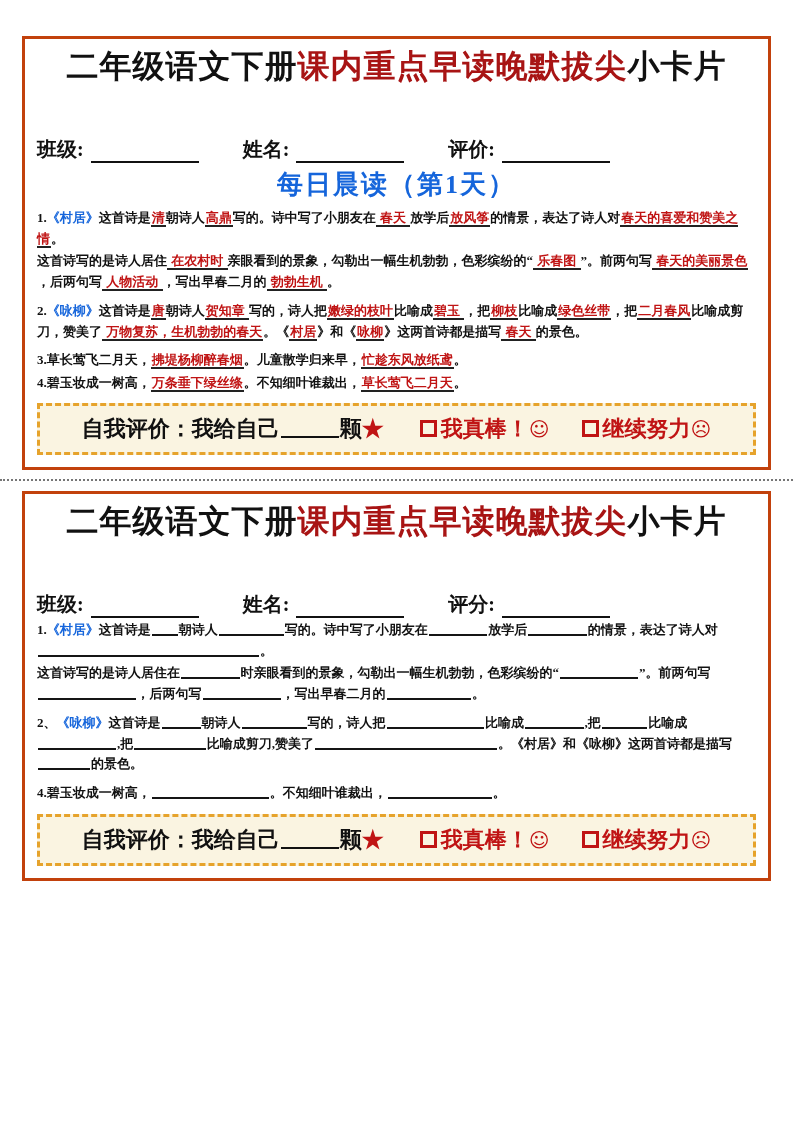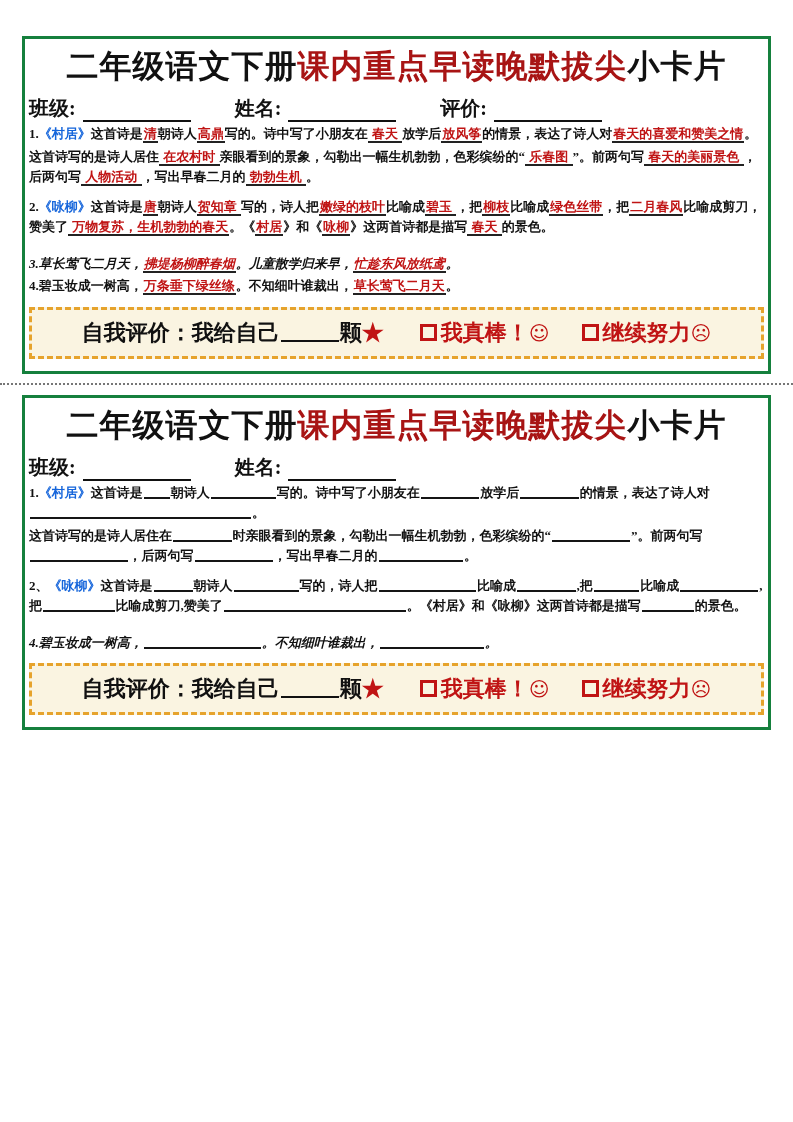--- a/index.html
+++ b/index.html
@@ -7,30 +7,30 @@
     --answer_red:#c01414;
     --blue:#1565db;
     --box_border:#e6a32c;
     --box_bg:#faf4e1;
     --ink:#111111;
   }
   *{box-sizing:border-box;}
   html,body{margin:0;padding:0;background:#ffffff;}
   body{width:793px;font-family:"Liberation Serif","DejaVu Serif",serif;color:var(--ink);}
   .page{width:793px;min-height:1122px;padding:36px 22px 18px;background:#ffffff;}
-  .card{border:3px solid #15803d;background:#ffffff;padding:4px 4px 12px;}
+  .card{border:3px solid #c2410c;background:#ffffff;padding:4px 12px 12px;}
   .card-title{font-size:32px;font-weight:700;text-align:center;margin:2px 0 6px;letter-spacing:1px;white-space:nowrap;}
   .info-row{display:flex;gap:44px;font-size:20px;font-weight:700;margin:2px 2px 2px 0;align-items:flex-end;}
-  .info-field{display:flex;align-items:flex-end;}
+  .info-field{display:flex;align-items:flex-end;margin-top:41px;}
   .write-line{display:inline-block;width:108px;border-bottom:2px solid #111;height:18px;margin-left:7px;}
   .section-heading{color:var(--blue);text-align:center;font-size:26px;font-weight:700;margin:4px 0 6px;letter-spacing:2px;}
   .body-text{font-size:13px;line-height:1.58;font-weight:600;}
   .para{margin:0 0 2px;}
   .para:nth-child(3){margin-top:9px;}
-  .para:nth-child(4){margin-top:16px;font-style:italic;}
+  .para:nth-child(4){margin-top:8px;}
   .seg-tr{color:var(--title_red);}
   .seg-blue{color:var(--blue);}
   .seg-ru{color:var(--answer_red);border-bottom:2px solid #222;padding:0 1px;}
   .seg-blank{display:inline-block;border-bottom:2px solid #151515;height:15px;margin:0 1px;vertical-align:-2px;}
   .seg-star{color:var(--answer_red);}
   .seg-opt{color:var(--answer_red);}
   .seg-emoji{color:var(--answer_red);font-family:"DejaVu Sans",sans-serif;font-size:20px;}
   .seg-cb{display:inline-block;width:17px;height:17px;border:3px solid var(--answer_red);margin:0 4px -1px 32px;background:transparent;}
   .eval-box{border:3px dashed var(--box_border);background:var(--box_bg);padding:8px 12px;margin-top:10px;font-size:22px;font-weight:700;white-space:nowrap;text-align:center;}
   .eval-box .seg-blank{width:58px !important;border-bottom:2.5px solid #111;}
@@ -51,20 +51,21 @@
       </div>
       <div class="info-field">
         <span>姓名:</span>
         <span class="write-line"></span>
       </div>
       <div class="info-field">
         <span>评价:</span>
         <span class="write-line"></span>
       </div>
     </div>
+    <h2 class="section-heading">每日晨读（第1天）</h2>
     <div class="body-text">
       <p class="para"><span class="seg-k">1.</span><span class="seg-blue">《村居》</span><span class="seg-k">这首诗是</span><span class="seg-ru">清</span><span class="seg-k">朝诗人</span><span class="seg-ru">高鼎</span><span class="seg-k">写的。诗中写了小朋友在</span><span class="seg-ru"> 春天 </span><span class="seg-k">放学后</span><span class="seg-ru">放风筝</span><span class="seg-k">的情景，表达了诗人对</span><span class="seg-ru">春天的喜爱和赞美之情</span><span class="seg-k">。</span></p>
       <p class="para"><span class="seg-k">这首诗写的是诗人居住</span><span class="seg-ru"> 在农村时 </span><span class="seg-k">亲眼看到的景象，勾勒出一幅生机勃勃，色彩缤纷的“</span><span class="seg-ru"> 乐春图 </span><span class="seg-k">”。前两句写</span><span class="seg-ru"> 春天的美丽景色 </span><span class="seg-k">，后两句写</span><span class="seg-ru"> 人物活动 </span><span class="seg-k">，写出早春二月的</span><span class="seg-ru"> 勃勃生机 </span><span class="seg-k">。</span></p>
       <p class="para"><span class="seg-k">2.</span><span class="seg-blue">《咏柳》</span><span class="seg-k">这首诗是</span><span class="seg-ru">唐</span><span class="seg-k">朝诗人</span><span class="seg-ru">贺知章 </span><span class="seg-k">写的，诗人把</span><span class="seg-ru">嫩绿的枝叶</span><span class="seg-k">比喻成</span><span class="seg-ru">碧玉 </span><span class="seg-k">，把</span><span class="seg-ru">柳枝</span><span class="seg-k">比喻成</span><span class="seg-ru">绿色丝带</span><span class="seg-k">，把</span><span class="seg-ru">二月春风</span><span class="seg-k">比喻成剪刀，赞美了</span><span class="seg-ru"> 万物复苏，生机勃勃的春天</span><span class="seg-k">。《</span><span class="seg-ru">村居</span><span class="seg-k">》和《</span><span class="seg-ru">咏柳</span><span class="seg-k">》这两首诗都是描写</span><span class="seg-ru"> 春天 </span><span class="seg-k">的景色。</span></p>
       <p class="para"><span class="seg-k">3.草长莺飞二月天，</span><span class="seg-ru">拂堤杨柳醉春烟</span><span class="seg-k">。儿童散学归来早，</span><span class="seg-ru">忙趁东风放纸鸢</span><span class="seg-k">。</span></p>
       <p class="para"><span class="seg-k">4.碧玉妆成一树高，</span><span class="seg-ru">万条垂下绿丝绦</span><span class="seg-k">。不知细叶谁裁出，</span><span class="seg-ru">草长莺飞二月天</span><span class="seg-k">。</span></p>
     </div>
     <div class="eval-box"><span class="seg-k">自我评价：我给自己</span><span class="seg-blank" style="width: 2.5em;"></span><span class="seg-k">颗</span><span class="seg-star">★</span><span class="seg-cb"></span><span class="seg-opt">我真棒！</span><span class="seg-emoji">☺</span><span class="seg-cb"></span><span class="seg-opt">继续努力</span><span class="seg-emoji">☹</span></div>
   </div>
 
@@ -74,20 +75,24 @@
     <h1 class="card-title"><span class="seg-k">二年级语文下册</span><span class="seg-tr">课内重点早读晚默拔尖</span><span class="seg-k">小卡片</span></h1>
     <div class="info-row">
       <div class="info-field">
         <span>班级:</span>
         <span class="write-line"></span>
       </div>
       <div class="info-field">
         <span>姓名:</span>
         <span class="write-line"></span>
       </div>
+      <div class="info-field">
+        <span>评分:</span>
+        <span class="write-line"></span>
+      </div>
     </div>
     <div class="body-text">
       <p class="para"><span class="seg-k">1.</span><span class="seg-blue">《村居》</span><span class="seg-k">这首诗是</span><span class="seg-blank" style="width: 2em;"></span><span class="seg-k">朝诗人</span><span class="seg-blank" style="width: 5em;"></span><span class="seg-k">写的。诗中写了小朋友在</span><span class="seg-blank" style="width: 4.5em;"></span><span class="seg-k">放学后</span><span class="seg-blank" style="width: 4.5em;"></span><span class="seg-k">的情景，表达了诗人对</span><span class="seg-blank" style="width: 17em;"></span><span class="seg-k">。</span></p>
       <p class="para"><span class="seg-k">这首诗写的是诗人居住在</span><span class="seg-blank" style="width: 4.5em;"></span><span class="seg-k">时亲眼看到的景象，勾勒出一幅生机勃勃，色彩缤纷的“</span><span class="seg-blank" style="width: 6em;"></span><span class="seg-k">”。前两句写</span><span class="seg-blank" style="width: 7.5em;"></span><span class="seg-k">，后两句写</span><span class="seg-blank" style="width: 6em;"></span><span class="seg-k">，写出早春二月的</span><span class="seg-blank" style="width: 6.5em;"></span><span class="seg-k">。</span></p>
       <p class="para"><span class="seg-k">2、</span><span class="seg-blue">《咏柳》</span><span class="seg-k">这首诗是</span><span class="seg-blank" style="width: 3em;"></span><span class="seg-k">朝诗人</span><span class="seg-blank" style="width: 5em;"></span><span class="seg-k">写的，诗人把</span><span class="seg-blank" style="width: 7.5em;"></span><span class="seg-k">比喻成</span><span class="seg-blank" style="width: 4.5em;"></span><span class="seg-k">,把</span><span class="seg-blank" style="width: 3.5em;"></span><span class="seg-k">比喻成</span><span class="seg-blank" style="width: 6em;"></span><span class="seg-k">,把</span><span class="seg-blank" style="width: 5.5em;"></span><span class="seg-k">比喻成剪刀,赞美了</span><span class="seg-blank" style="width: 14em;"></span><span class="seg-k">。《村居》和《咏柳》这两首诗都是描写</span><span class="seg-blank" style="width: 4em;"></span><span class="seg-k">的景色。</span></p>
       <p class="para"><span class="seg-k">4.碧玉妆成一树高，</span><span class="seg-blank" style="width: 9em;"></span><span class="seg-k">。不知细叶谁裁出，</span><span class="seg-blank" style="width: 8em;"></span><span class="seg-k">。</span></p>
     </div>
     <div class="eval-box"><span class="seg-k">自我评价：我给自己</span><span class="seg-blank" style="width: 2.5em;"></span><span class="seg-k">颗</span><span class="seg-star">★</span><span class="seg-cb"></span><span class="seg-opt">我真棒！</span><span class="seg-emoji">☺</span><span class="seg-cb"></span><span class="seg-opt">继续努力</span><span class="seg-emoji">☹</span></div>
   </div>
 

